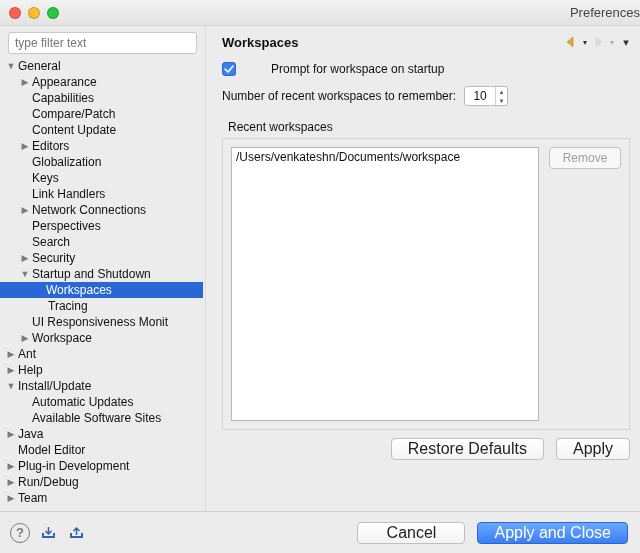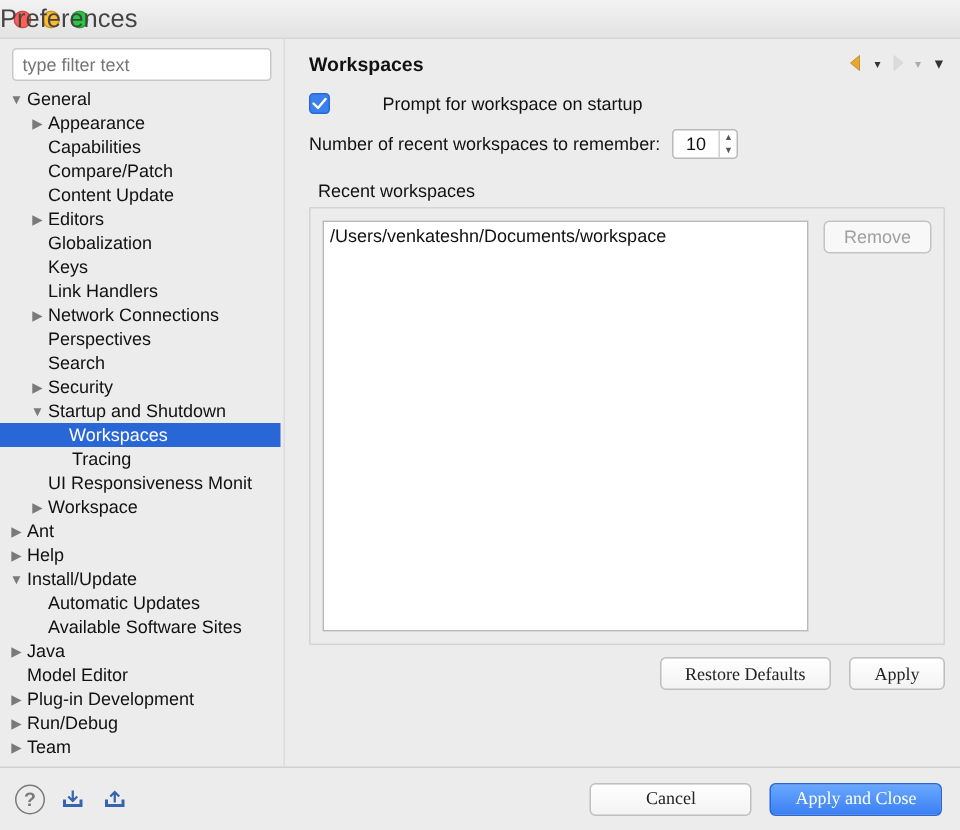--- a/index.html
+++ b/index.html
@@ -15,24 +15,24 @@
   .titlebar {
     height:26px; background:linear-gradient(#f2f2f2,#e3e3e3);
     border-bottom:1px solid #d6d6d6; display:flex; align-items:center;
     position:relative;
   }
   .traffic { display:flex; gap:7px; margin-left:9px; }
   .dot { width:12px; height:12px; border-radius:50%; border:0.5px solid rgba(0,0,0,0.2); }
   .dot.red { background:#ff5f57; }
   .dot.yellow { background:#febc2e; }
   .dot.green { background:#28c840; }
-  .titlebar .title { position:absolute; left:0; right:0; text-align:left; font-size:17px; color:#444; pointer-events:none; }
+  .titlebar .title { position:absolute; left:0; right:0; text-align:right; font-size:13px; color:#444; pointer-events:none; }
   .body { flex:1; display:flex; overflow:hidden; }
   
-  .sidebar { width:190px; border-right:1px solid #dcdcdc; display:flex; flex-direction:column; background:#ececec; }
+  .sidebar { width:206px; border-right:1px solid #dcdcdc; display:flex; flex-direction:column; background:#ececec; }
   .filter {
     margin:6px 8px 4px 8px; height:22px; border:1px solid #c9c9c9; border-radius:3px;
     background:#fff; padding:0 6px; font-size:12px; color:#666;
   }
   .tree { flex:1; overflow:auto; padding-right:2px; }
   .node { white-space:nowrap; height:16px; line-height:16px; padding-left:6px; display:flex; align-items:center; }
   .arrow { width:10px; display:inline-block; color:#7a7a7a; font-size:9px; text-align:center; }
   .arrow.blank { visibility:hidden; }
   .node .lbl { padding:0 2px; }
   .node.selected { background:#2a67d6; color:#fff; }
@@ -65,23 +65,22 @@
   }
   .listbox {
     flex:1; background:#fff; border:1px solid #b9b9b9; padding:2px 4px; font-size:12px; overflow:auto;
   }
   .remove-btn {
     width:72px; height:22px; border:1px solid #c3c3c3; border-radius:4px; background:#f8f8f8;
     color:#9f9f9f; font-size:12px; display:flex; align-items:center; justify-content:center;
   }
   .btn {
     height:22px; border:1px solid #bfbfbf; border-radius:4px; background:linear-gradient(#ffffff,#f3f3f3);
-    font-size:12px; padding:0 16px; display:flex; align-items:center; justify-content:center;
+    font-size:16px; padding:0 16px; display:flex; align-items:center; justify-content:center;
     color:#222;
-    font-family:Liberation Serif, serif;
   }
   .btn.primary { background:linear-gradient(#6aa8ff,#3a7ff3); color:#fff; border-color:#2a67d6; }
   .content-footer { display:flex; justify-content:flex-end; gap:12px; margin:8px 0 6px 0; }
   
   .bottombar {
     height:42px; border-top:1px solid #d0d0d0; display:flex; align-items:center;
     padding:0 12px 0 10px;
   }
   .bottombar .left-icons { display:flex; align-items:center; gap:10px; }
   .help-icon {

